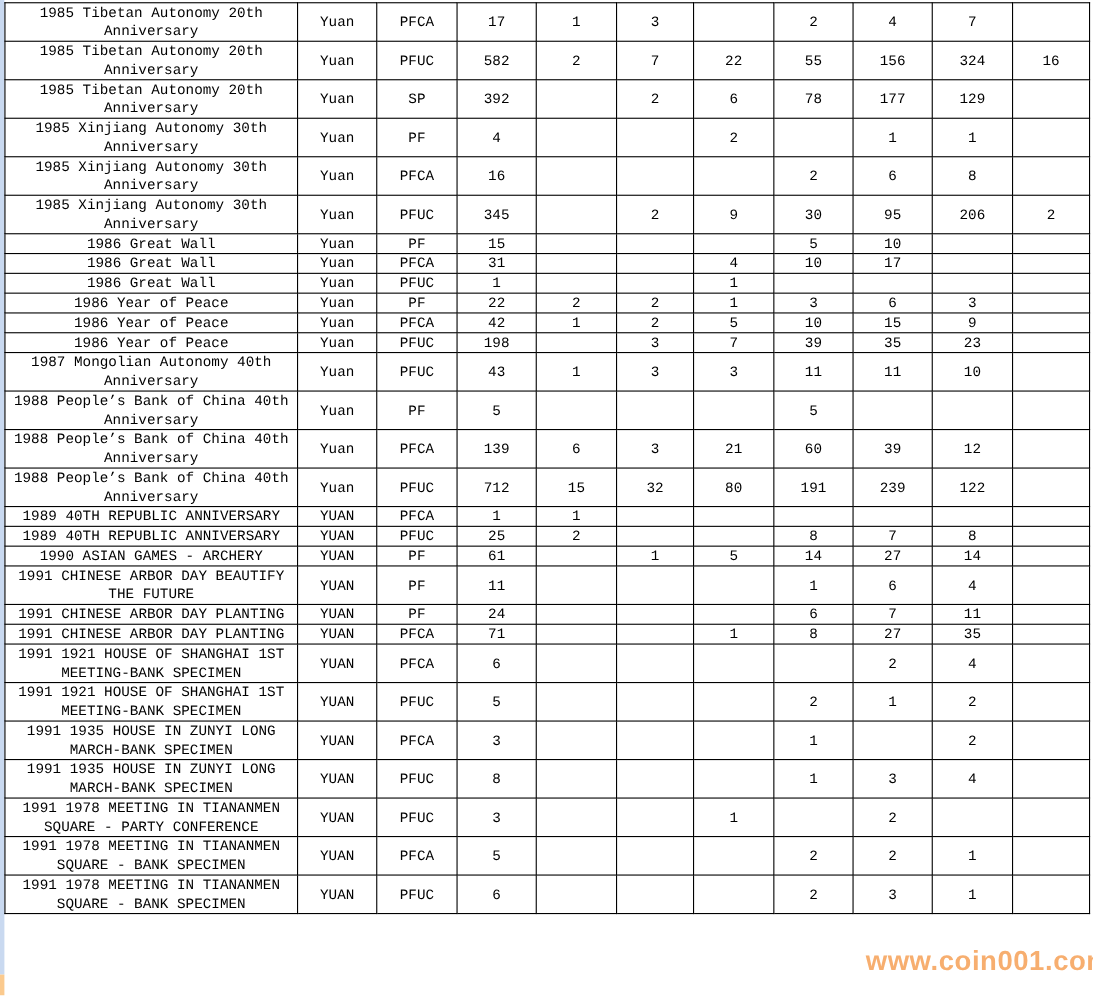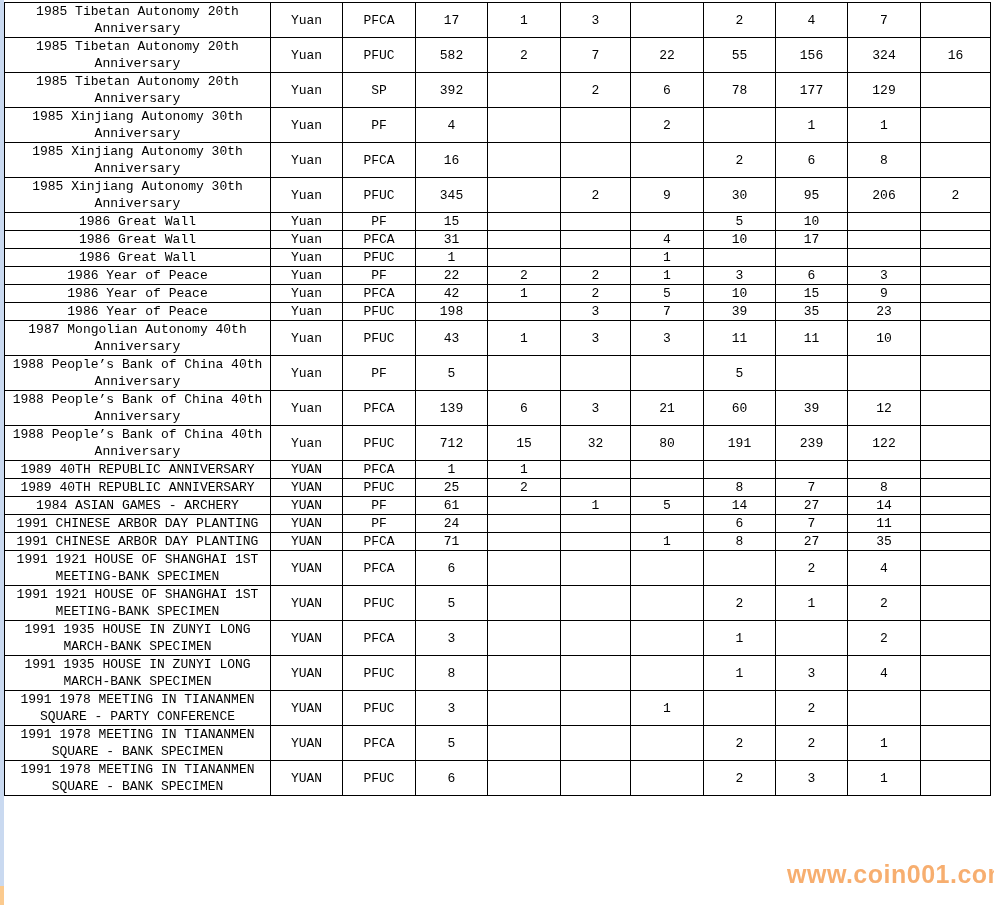--- a/index.html
+++ b/index.html
@@ -298,30 +298,43 @@
         <td>25</td>
         <td>2</td>
         <td></td>
         <td></td>
         <td>8</td>
         <td>7</td>
         <td>8</td>
         <td></td>
       </tr>
       <tr>
-        <td>1984 ASIAN GAMES - ARCHERY</td>
+        <td>1990 ASIAN GAMES - ARCHERY</td>
         <td>YUAN</td>
         <td>PF</td>
         <td>61</td>
         <td></td>
         <td>1</td>
         <td>5</td>
         <td>14</td>
         <td>27</td>
         <td>14</td>
+        <td></td>
+      </tr>
+      <tr>
+        <td>1991 CHINESE ARBOR DAY BEAUTIFY THE FUTURE</td>
+        <td>YUAN</td>
+        <td>PF</td>
+        <td>11</td>
+        <td></td>
+        <td></td>
+        <td></td>
+        <td>1</td>
+        <td>6</td>
+        <td>4</td>
         <td></td>
       </tr>
       <tr>
         <td>1991 CHINESE ARBOR DAY PLANTING</td>
         <td>YUAN</td>
         <td>PF</td>
         <td>24</td>
         <td></td>
         <td></td>
         <td></td>

